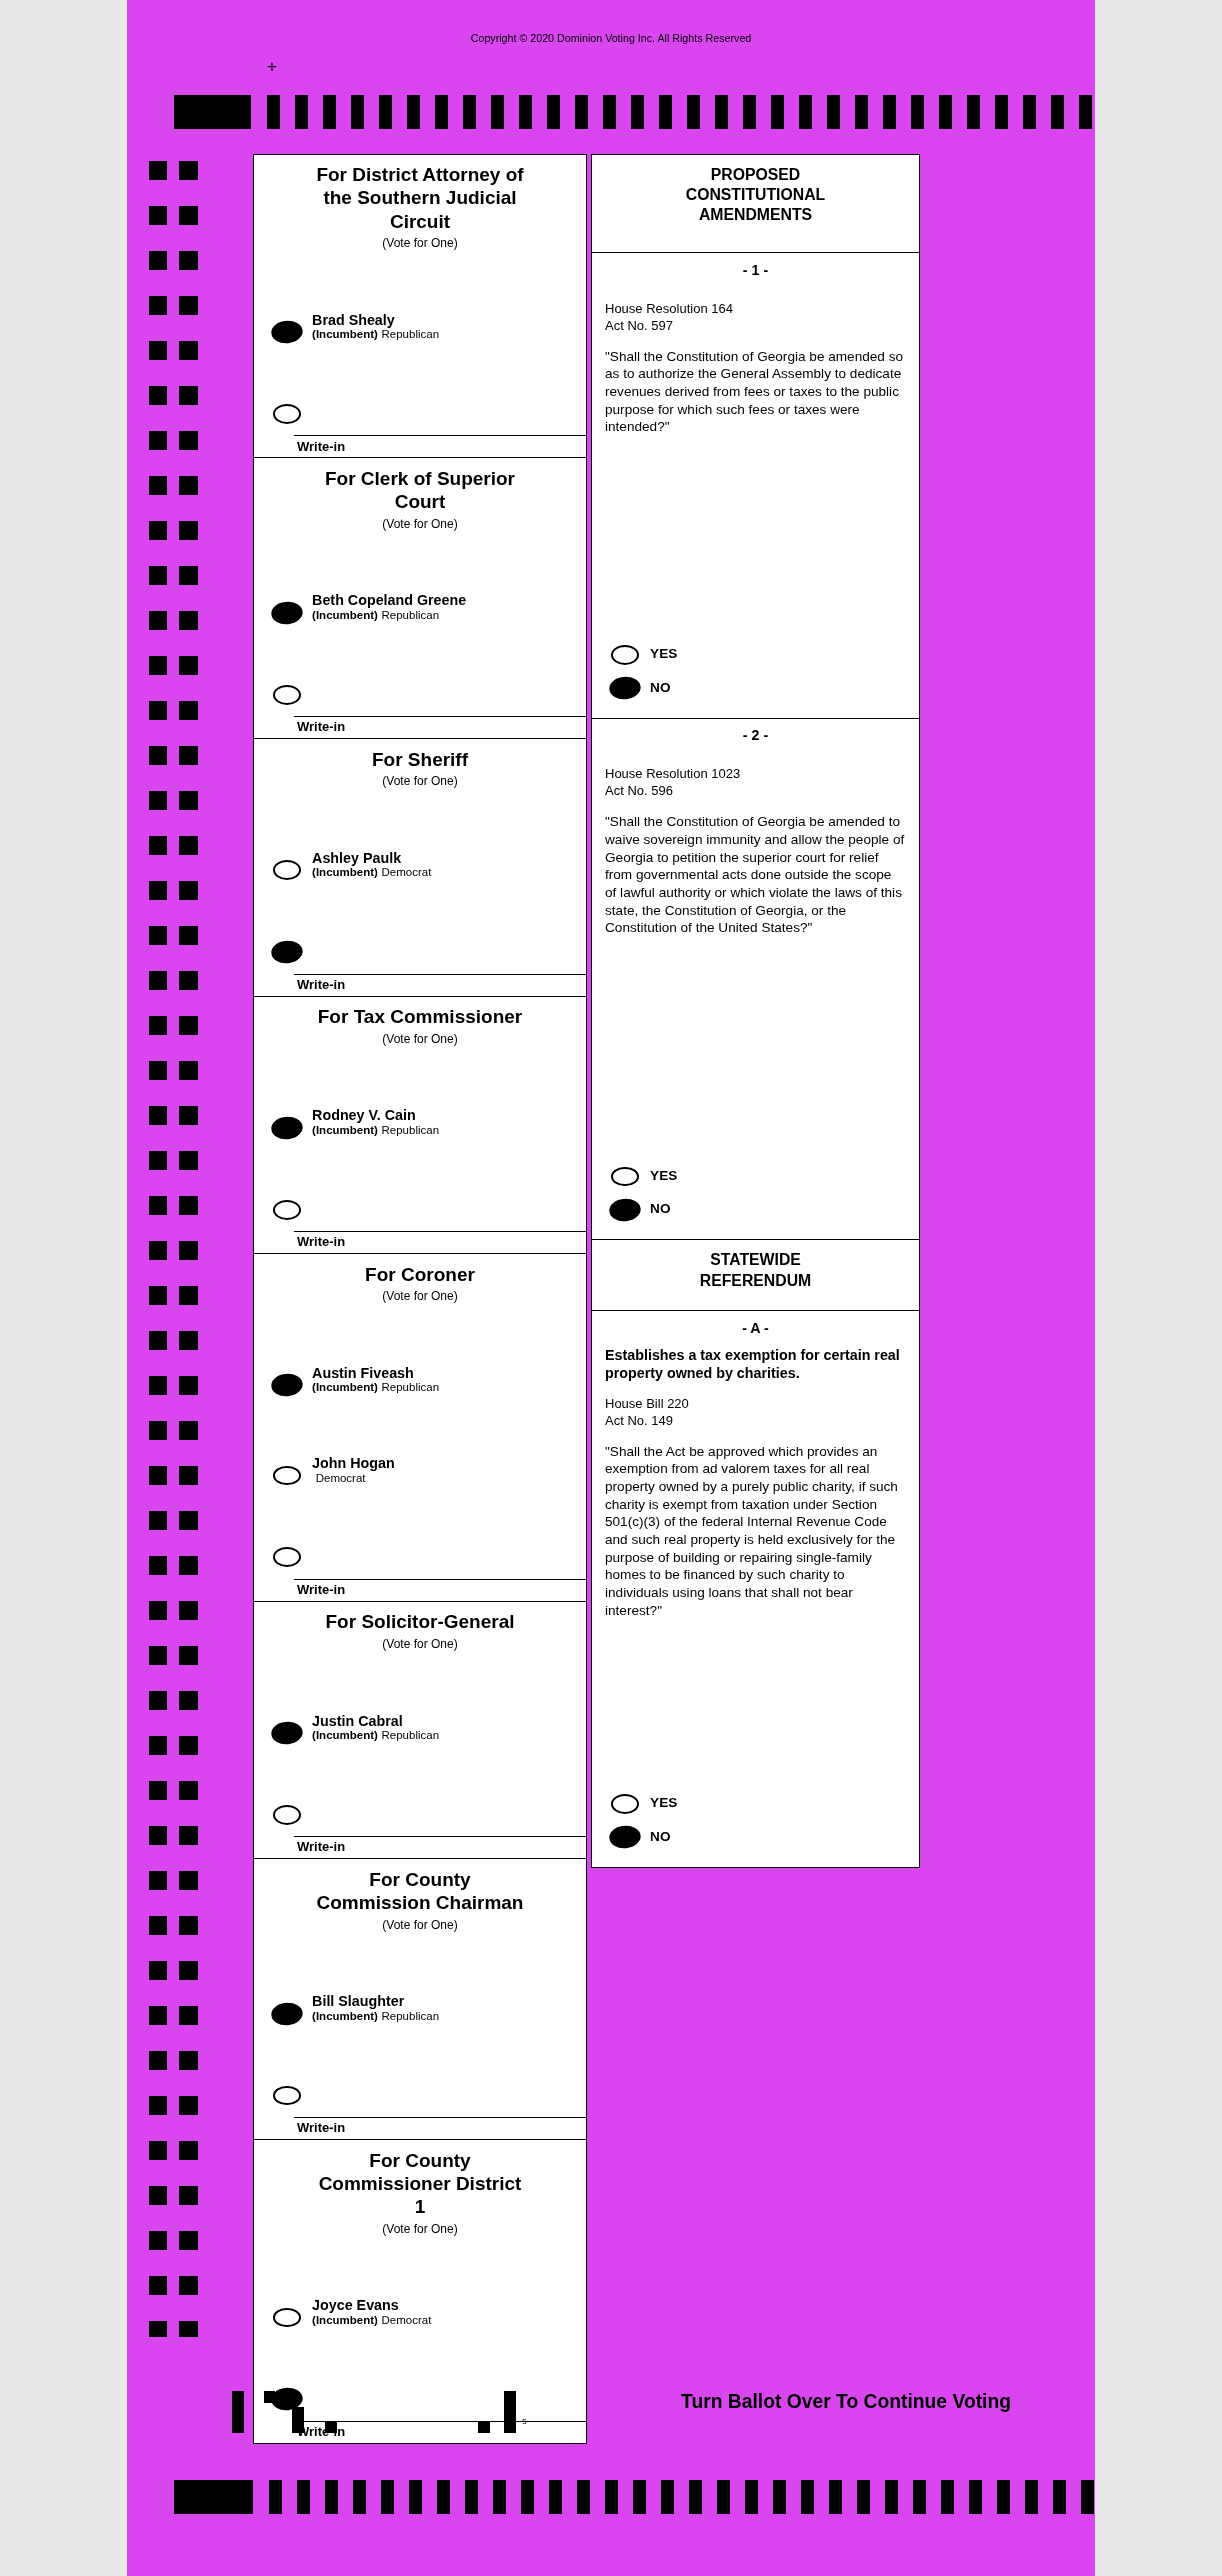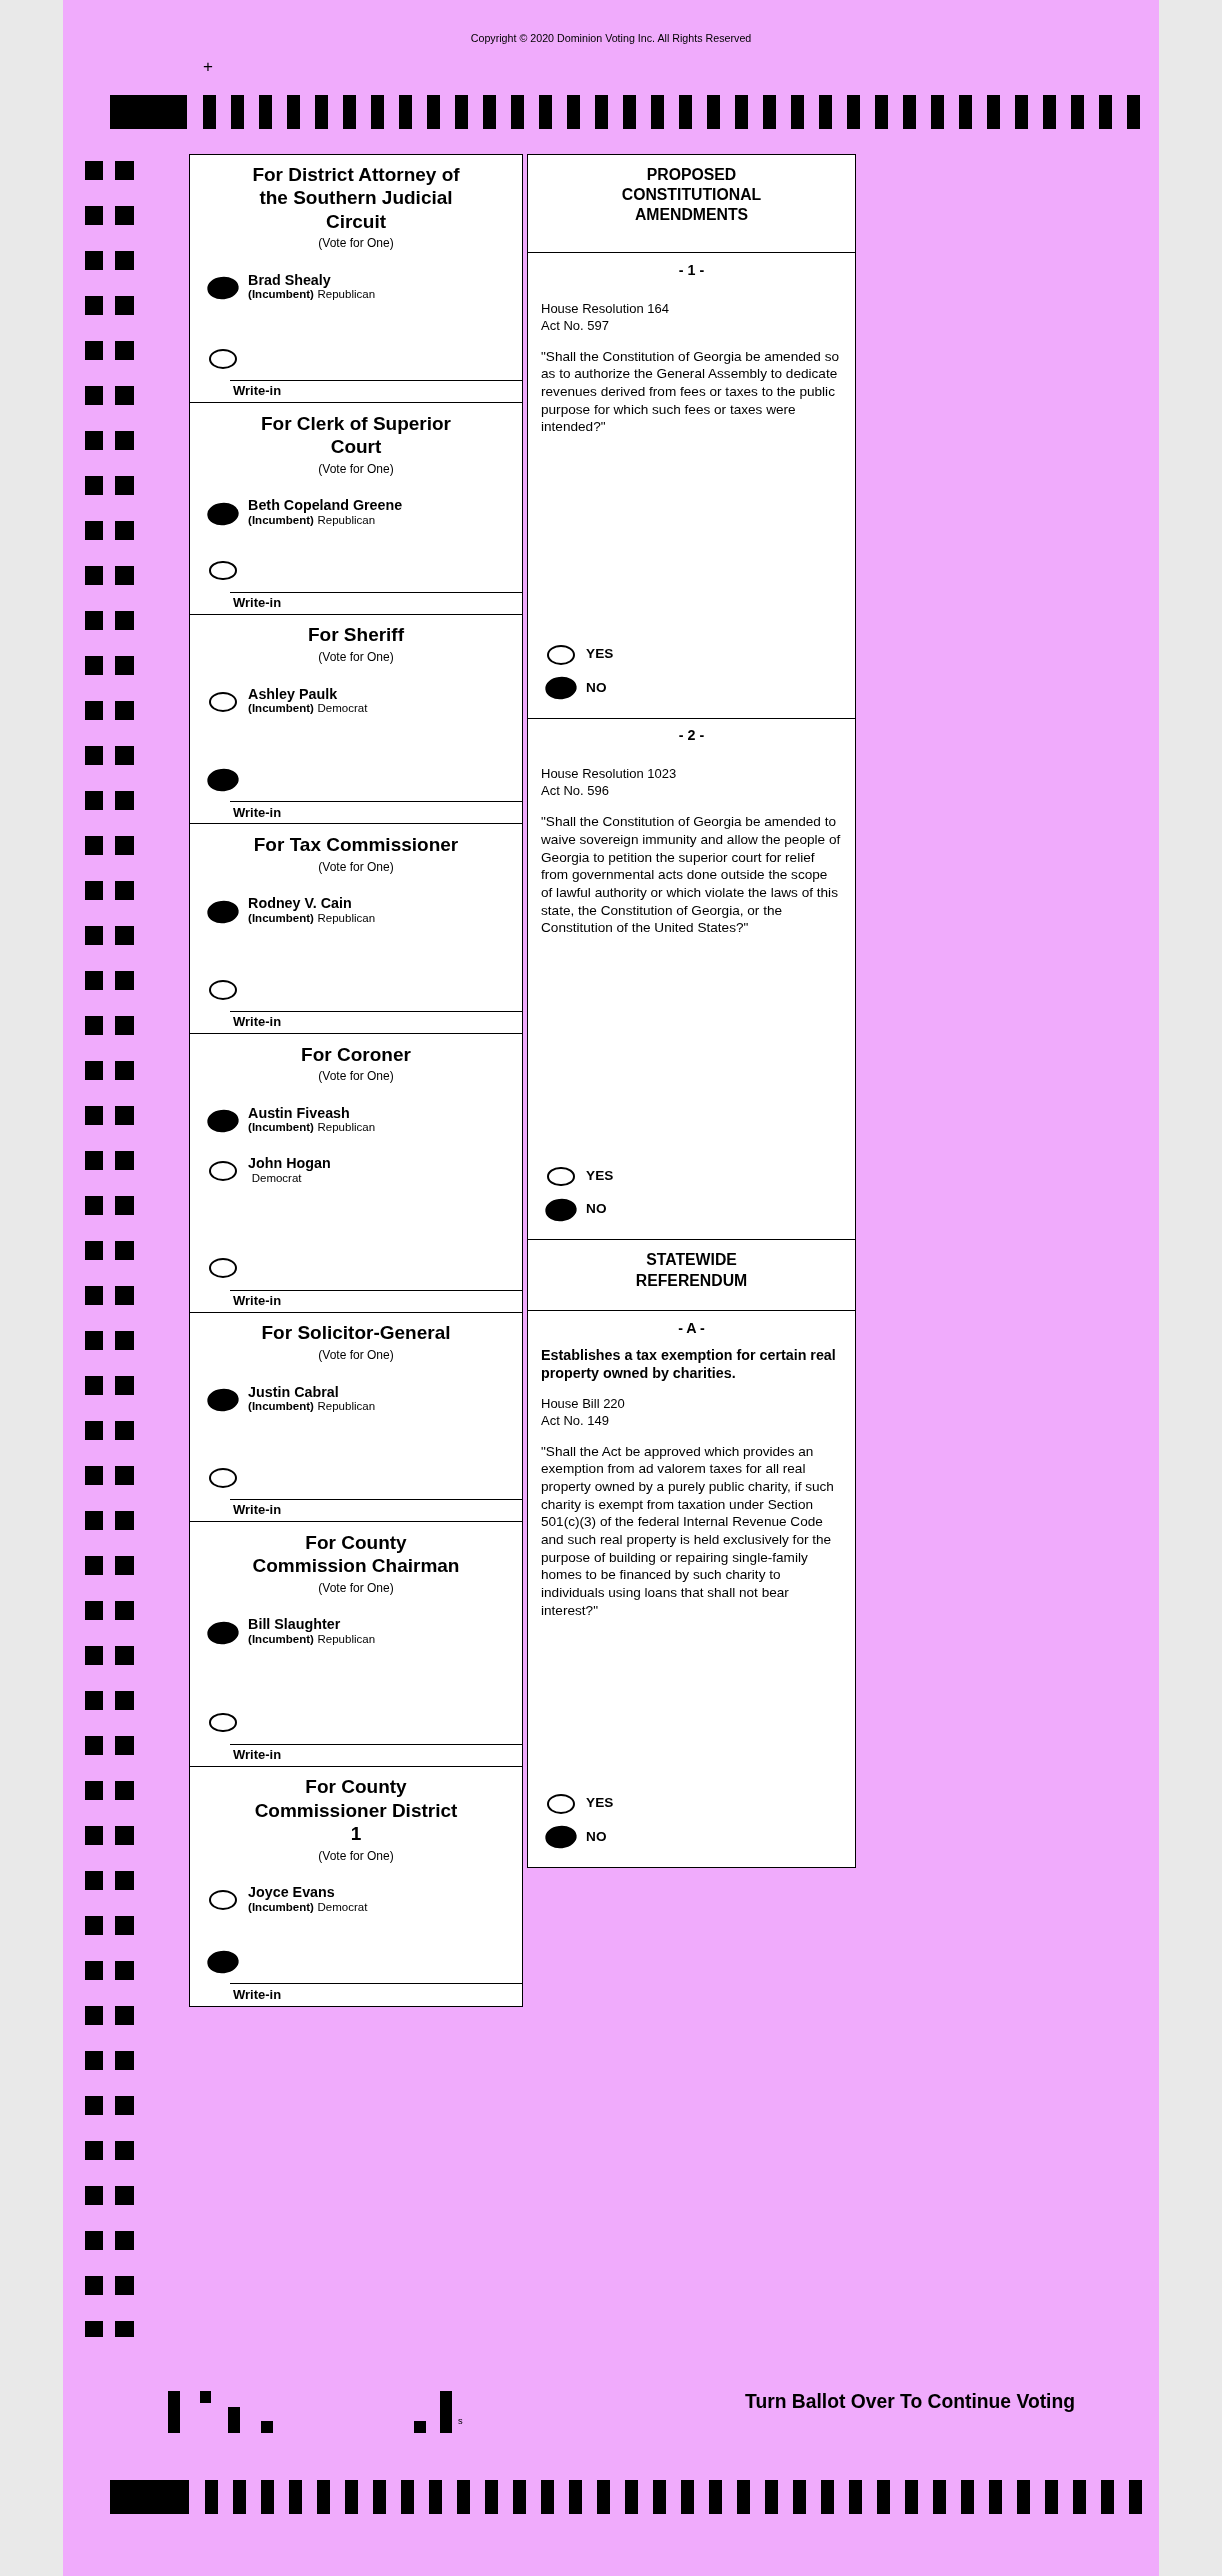--- a/index.html
+++ b/index.html
@@ -1,18 +1,18 @@
 <!DOCTYPE html>
 <html style="font-size:11.5px"><head>
 <meta charset="utf-8">
 <style>
   html,body { margin:0; padding:0; background:#e9e9e9; }
   .page {
-    position:relative; width:1096px; height:2576px; margin:0 auto;
-    background:#f0abfc; color:#000;
+    position:relative; width:968px; height:2576px; margin:0 auto;
+    background:#d946ef; color:#000;
     font-family:"Liberation Sans", sans-serif;
     overflow:hidden;
   }
   
   .copyright { position:absolute; top:31.5px; left:0; width:100%; text-align:center; font-size:10.7px; }
   .plus-mark { position:absolute; left:140px; top:57px; font-size:17px; }
   .timing-row { position:absolute; left:0; width:100%; height:36px; }
   .t-block { position:absolute; background:#000; top:0; height:34px; }
   .t-bars  { position:absolute; top:0; height:34px;
              background:repeating-linear-gradient(90deg,#000 0 13px,transparent 13px 28px); }
@@ -32,21 +32,21 @@
          display:flex; flex-direction:column; }
 
   
   .col-header { text-align:center; padding-top:10px; }
   .col-header .inner { max-width:172px; margin:0 auto; font-weight:bold; font-size:15.8px; line-height:1.28; }
 
   
   .contest-title { font-weight:bold; font-size:19px; line-height:1.22; text-align:center;
                    max-width:215px; margin:8.6px auto 0; }
   .contest-instruction { font-size:12px; text-align:center; margin-top:3.6px; margin-bottom:21.5px; }
-  .cand-row { display:flex; align-items:center; padding-left:18.6px; margin-bottom:20px; }
+  .cand-row { display:flex; align-items:flex-end; padding-left:18.6px; margin-bottom:20px;margin-top:40px; }
   .oval { width:24px; height:15.8px; border:2.1px solid #000; border-radius:50%; flex:none; margin-top:2.1px; background:#fff; }
   .oval.filled { background:#000; border-radius:48% 52% 50% 50%; transform:rotate(-6deg) scale(1.12); }
   .cand-text { display:flex; flex-direction:column; margin-left:11.5px; }
   .cand-name { font-weight:bold; font-size:14.3px; line-height:1.15; }
   .cand-detail { font-size:11.5px; line-height:1.2; }
   .cand-detail .bold { font-weight:bold; margin-right:3.6px; }
   .writein-group { margin-top:auto; }
   .oval-only { margin-bottom:11.5px; }
   .writein-line { border-top:1.4px solid #000; margin-left:40px; }
   .writein-label { font-weight:bold; font-size:13px; margin:2.1px 0 4.3px 43px; }

